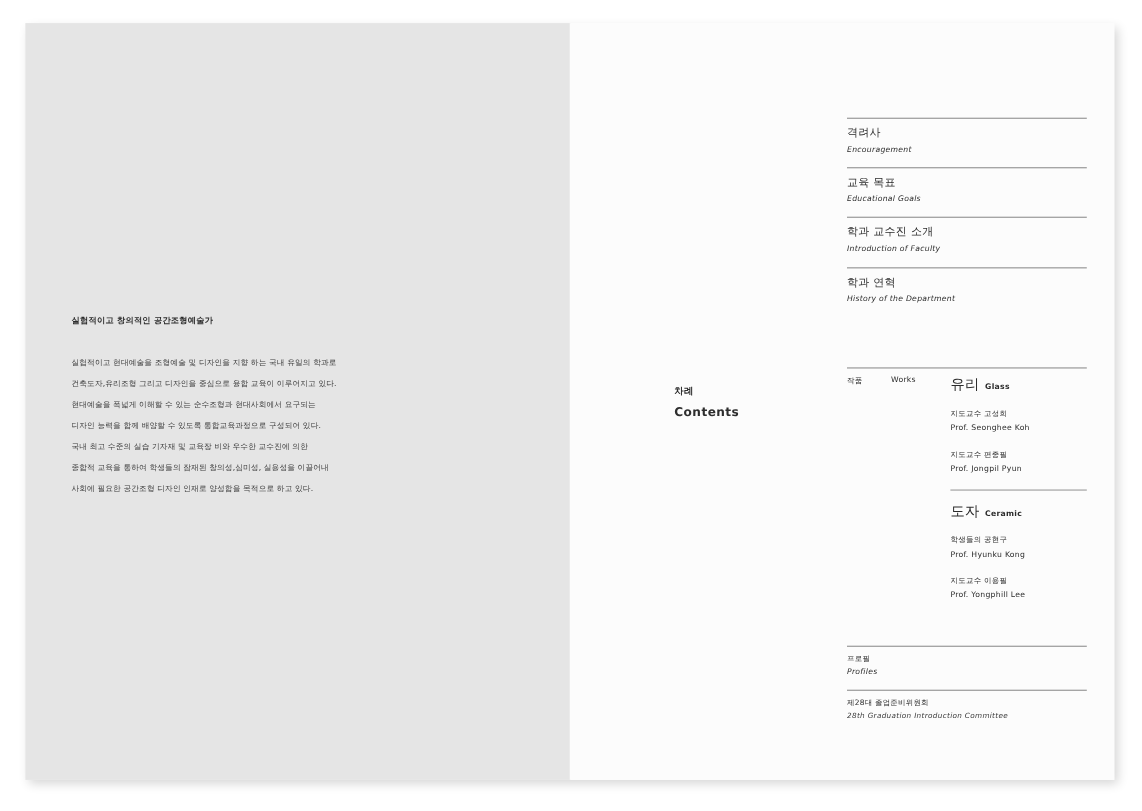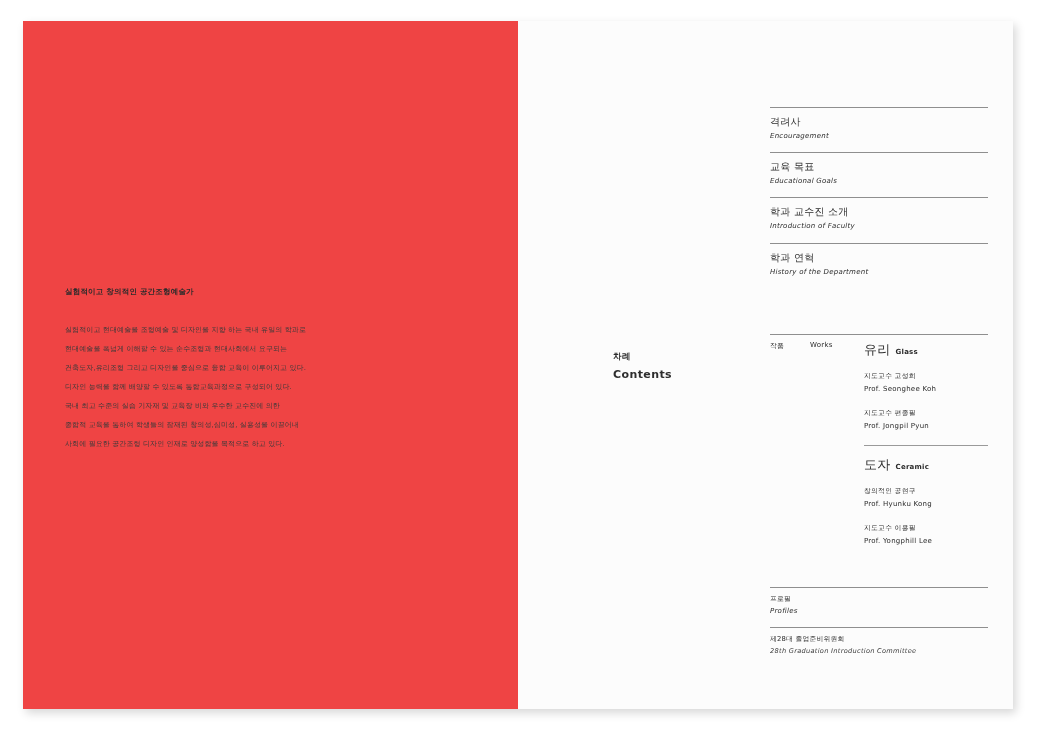--- a/index.html
+++ b/index.html
@@ -29,21 +29,21 @@
     width: 990px;
     height: 688px;
     background: #ffffff;
     box-shadow: 3px 4px 9px rgba(0,0,0,0.16);
   }
   .page-left {
     position: absolute;
     left: 0; top: 0;
     width: 495px;
     height: 688px;
-    background: #ef4444;
+    background: #e5e5e5;
   }
   .page-right {
     position: absolute;
     left: 495px; top: 0;
     width: 495px;
     height: 688px;
     background: #fcfcfc;
   }
   .gutter {
     position: absolute;
@@ -203,22 +203,22 @@
 <body>
 
 <div class="page-wrap">
   <div class="spread">
 
     <div class="page-left">
       <div class="intro-block">
         <div class="intro-heading">실험적이고 창의적인 공간조형예술가</div>
         <div class="intro-body">
           <p>실험적이고 현대예술을 조형예술 및 디자인을 지향 하는 국내 유일의 학과로</p>
+          <p>건축도자,유리조형 그리고 디자인을 중심으로 융합 교육이 이루어지고 있다.</p>
           <p>현대예술을 폭넓게 이해할 수 있는 순수조형과 현대사회에서 요구되는</p>
-          <p>건축도자,유리조형 그리고 디자인을 중심으로 융합 교육이 이루어지고 있다.</p>
           <p>디자인 능력을 함께 배양할 수 있도록 통합교육과정으로 구성되어 있다.</p>
           <p>국내 최고 수준의 실습 기자재 및 교육장 비와 우수한 교수진에 의한</p>
           <p>종합적 교육을 통하여 학생들의 잠재된 창의성,심미성, 실용성을 이끌어내</p>
           <p>사회에 필요한 공간조형 디자인 인재로 양성함을 목적으로 하고 있다.</p>
         </div>
       </div>
     </div>
 
     <div class="gutter"></div>
 
@@ -291,21 +291,21 @@
               </div>
 
               <div class="sep-line"></div>
 
               <div class="work-cat">
                 <span class="ko">도자</span>
                 <span class="en">Ceramic</span>
               </div>
 
               <div class="work-item">
-                <div class="ko">창의적인 공현구</div>
+                <div class="ko">학생들의 공현구</div>
                 <div class="en">Prof. Hyunku Kong</div>
               </div>
 
               <div class="work-item">
                 <div class="ko">지도교수 이용필</div>
                 <div class="en">Prof. Yongphill Lee</div>
               </div>
 
             </div>
             <div class="spacer-works"></div>

